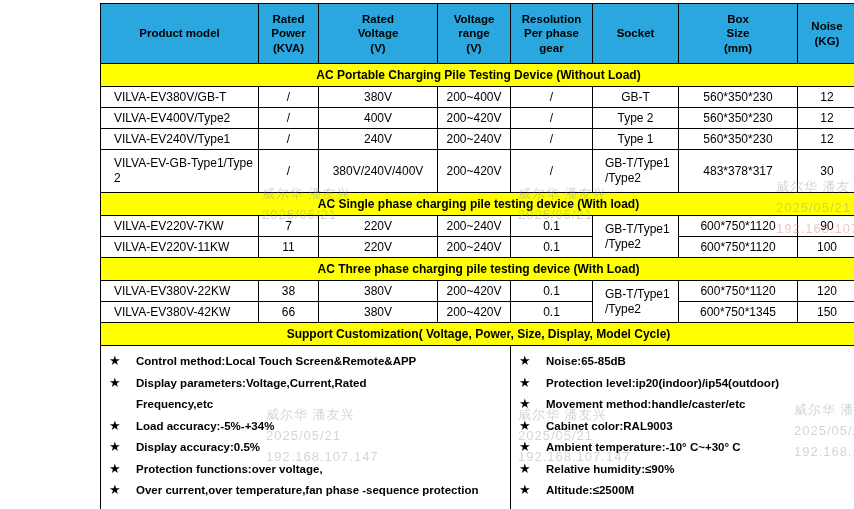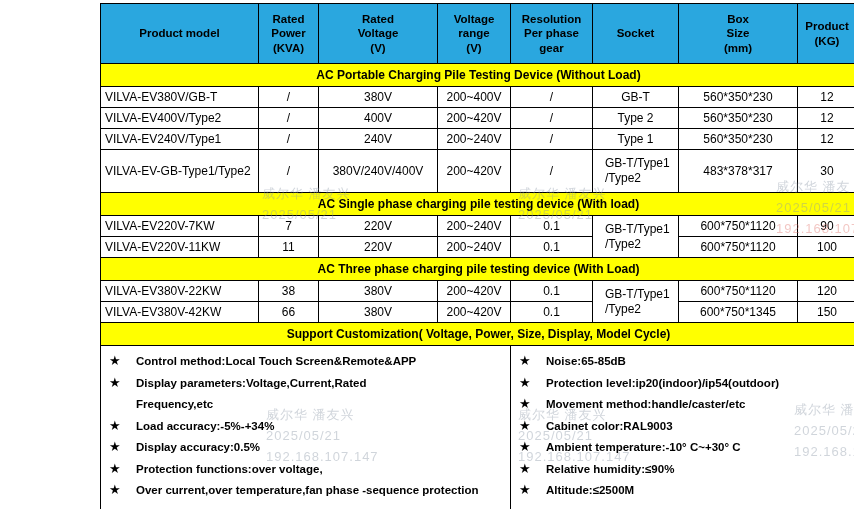--- a/index.html
+++ b/index.html
@@ -15,21 +15,21 @@
   }
   tr.header-row th{
     background:#2aa7df;font-weight:bold;font-size:11.5px;height:59px;
   }
   tr.header-row th span{display:block;}
   tr.band td{
     background:#ffff00;font-weight:bold;font-size:12px;height:22px;
   }
   tr.dr{height:21px;}
   tr.dr-tall{height:43px;}
-  td.model{text-align:left;padding-left:4px;word-break:break-all;}
+  td.model{text-align:left;padding-left:13px;word-break:break-all;}
   td.socket-ml{text-align:left;padding-left:12px;white-space:pre-line;}
   tr.features-row td{height:163px;vertical-align:top;padding:5px 2px 0 8px;}
   td.no-bottom{border-bottom:none;}
   .feat{display:flex;align-items:flex-start;height:21.5px;}
   .feat .star{
     width:27px;flex:0 0 27px;font-size:13px;line-height:20px;text-align:left;
   }
   .feat .ftext{
     font-weight:bold;font-size:11.5px;line-height:20px;text-align:right;
     white-space:nowrap;
@@ -89,21 +89,21 @@
           </th>
     <th>
             <span>Socket</span>
           </th>
     <th>
             <span>Box</span>
             <span>Size</span>
             <span>(mm)</span>
           </th>
     <th>
-            <span>Product</span>
+            <span>Noise</span>
             <span>(KG)</span>
           </th>
   </tr>
 
   <tr class="band">
     <td colspan="8">AC Portable Charging Pile Testing Device (Without Load)</td>
   </tr>
 
   <tr class="dr">
     <td class="model">VILVA-EV380V/GB-T</td>

